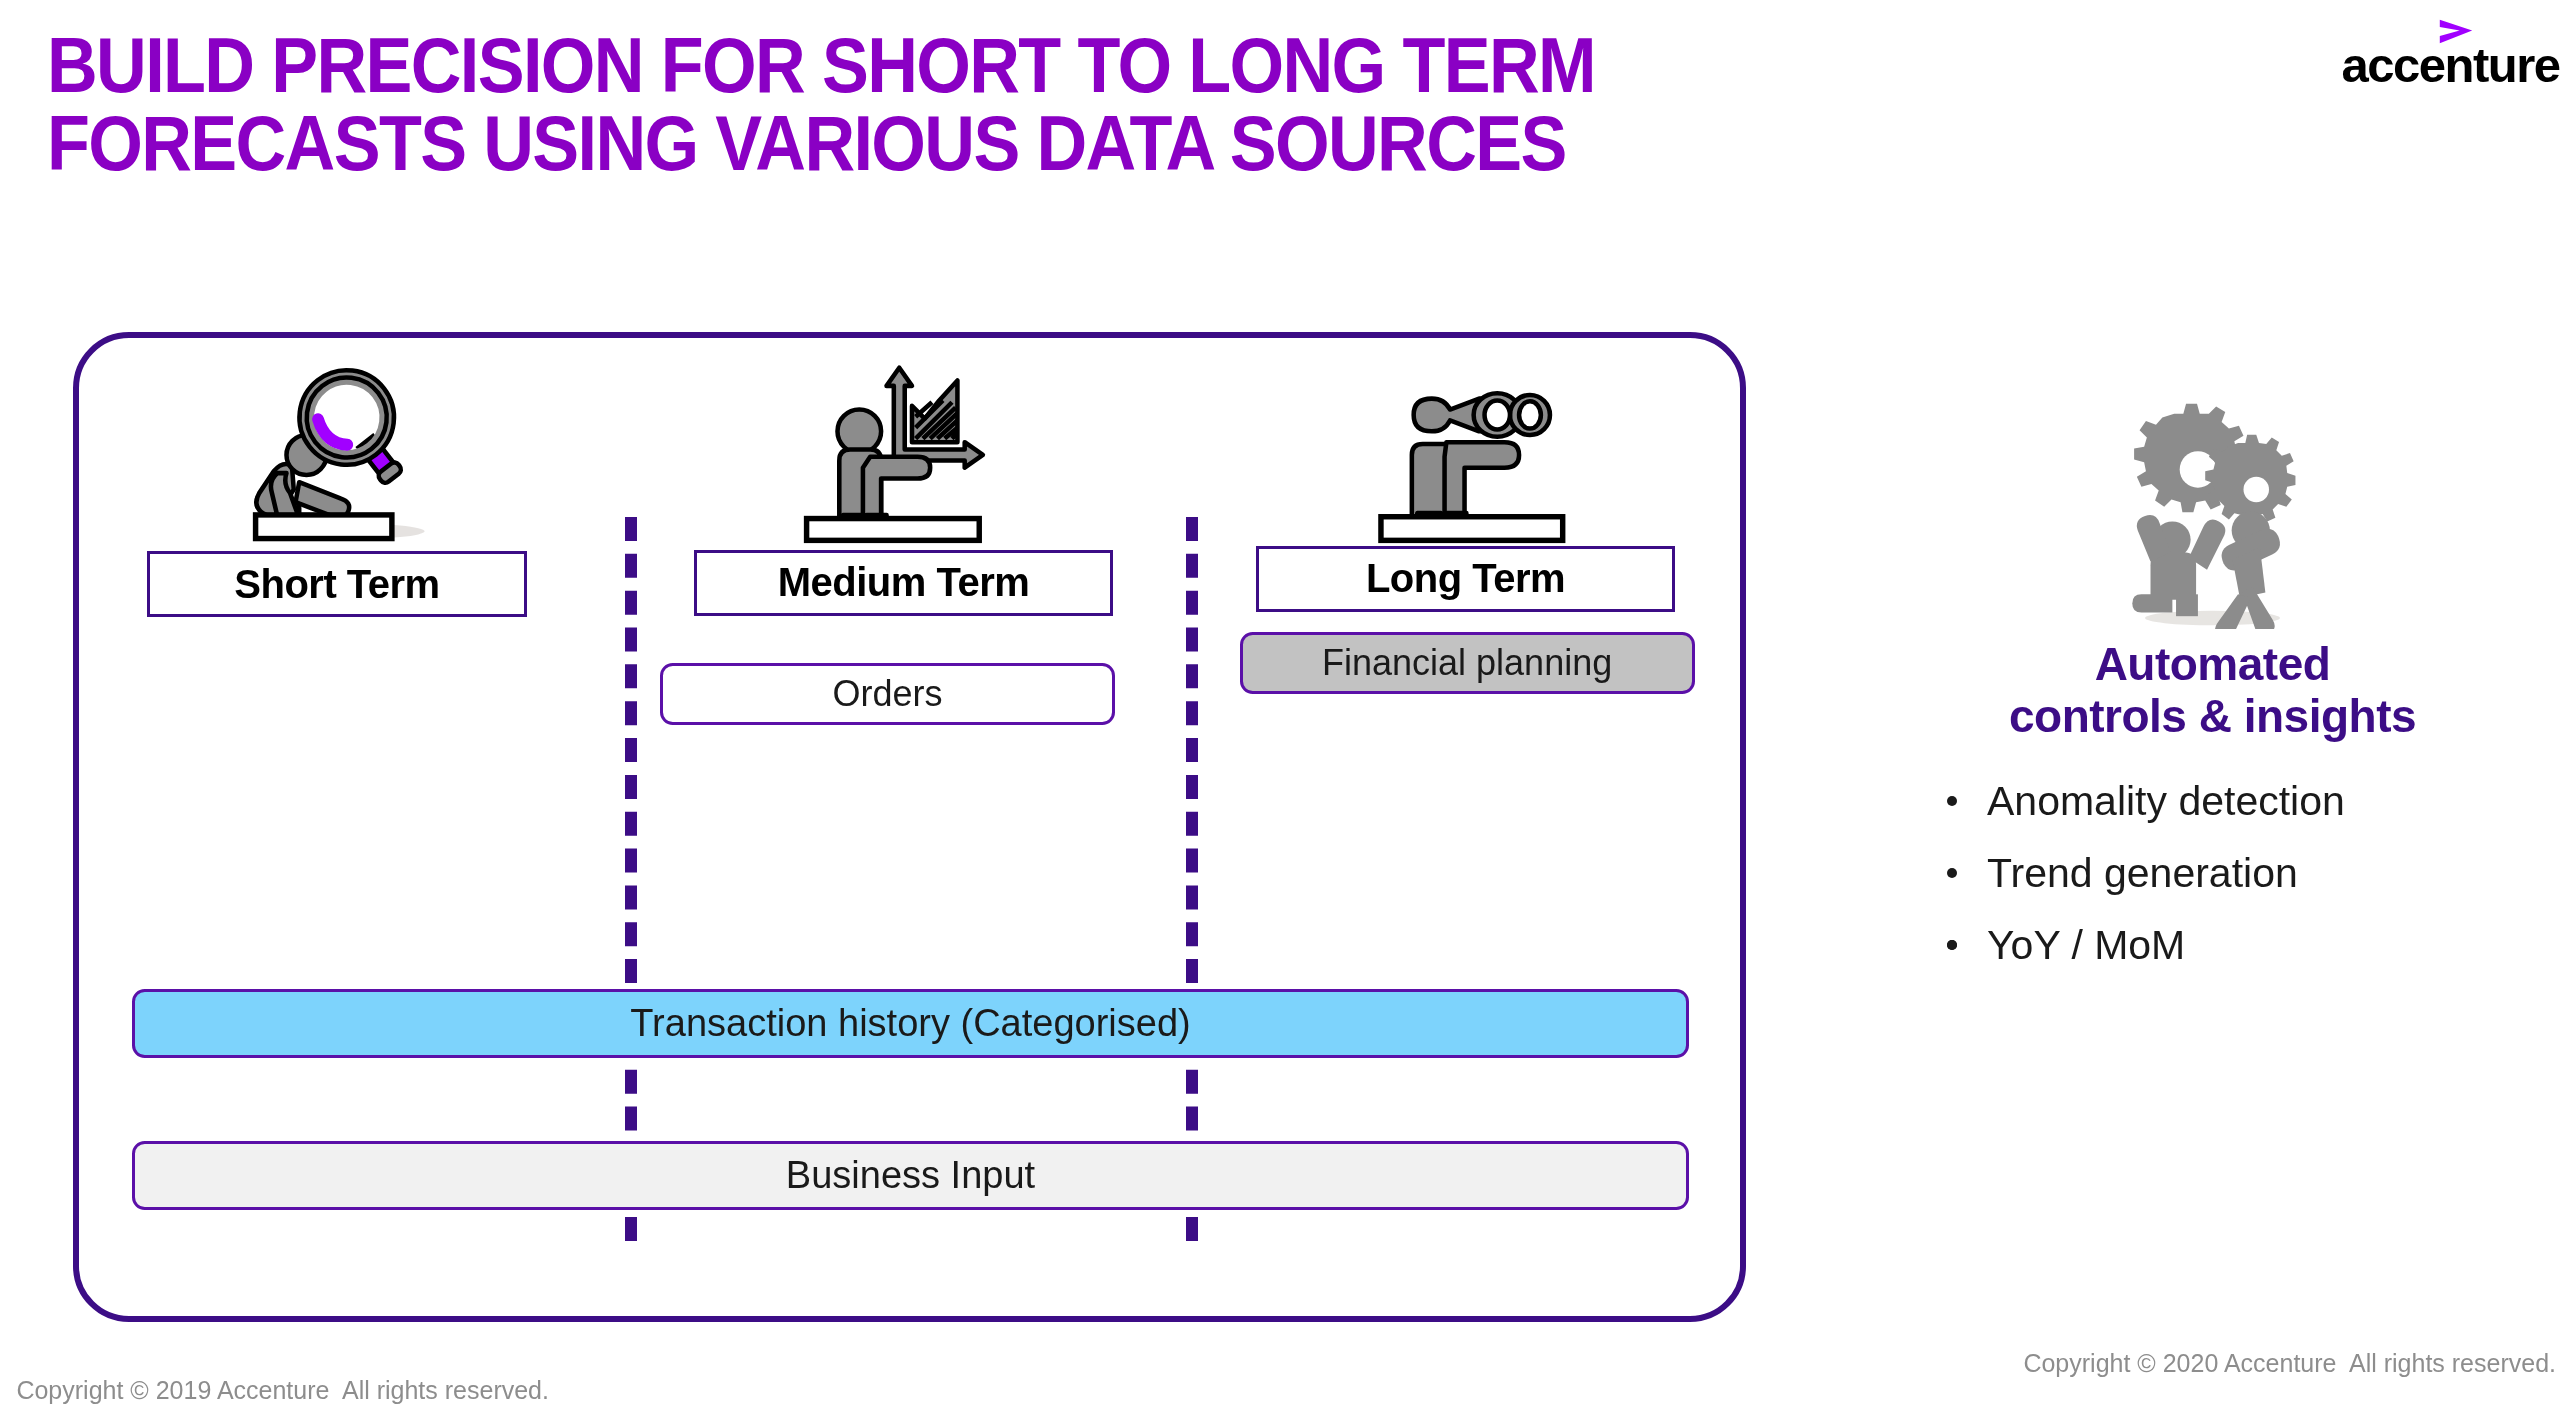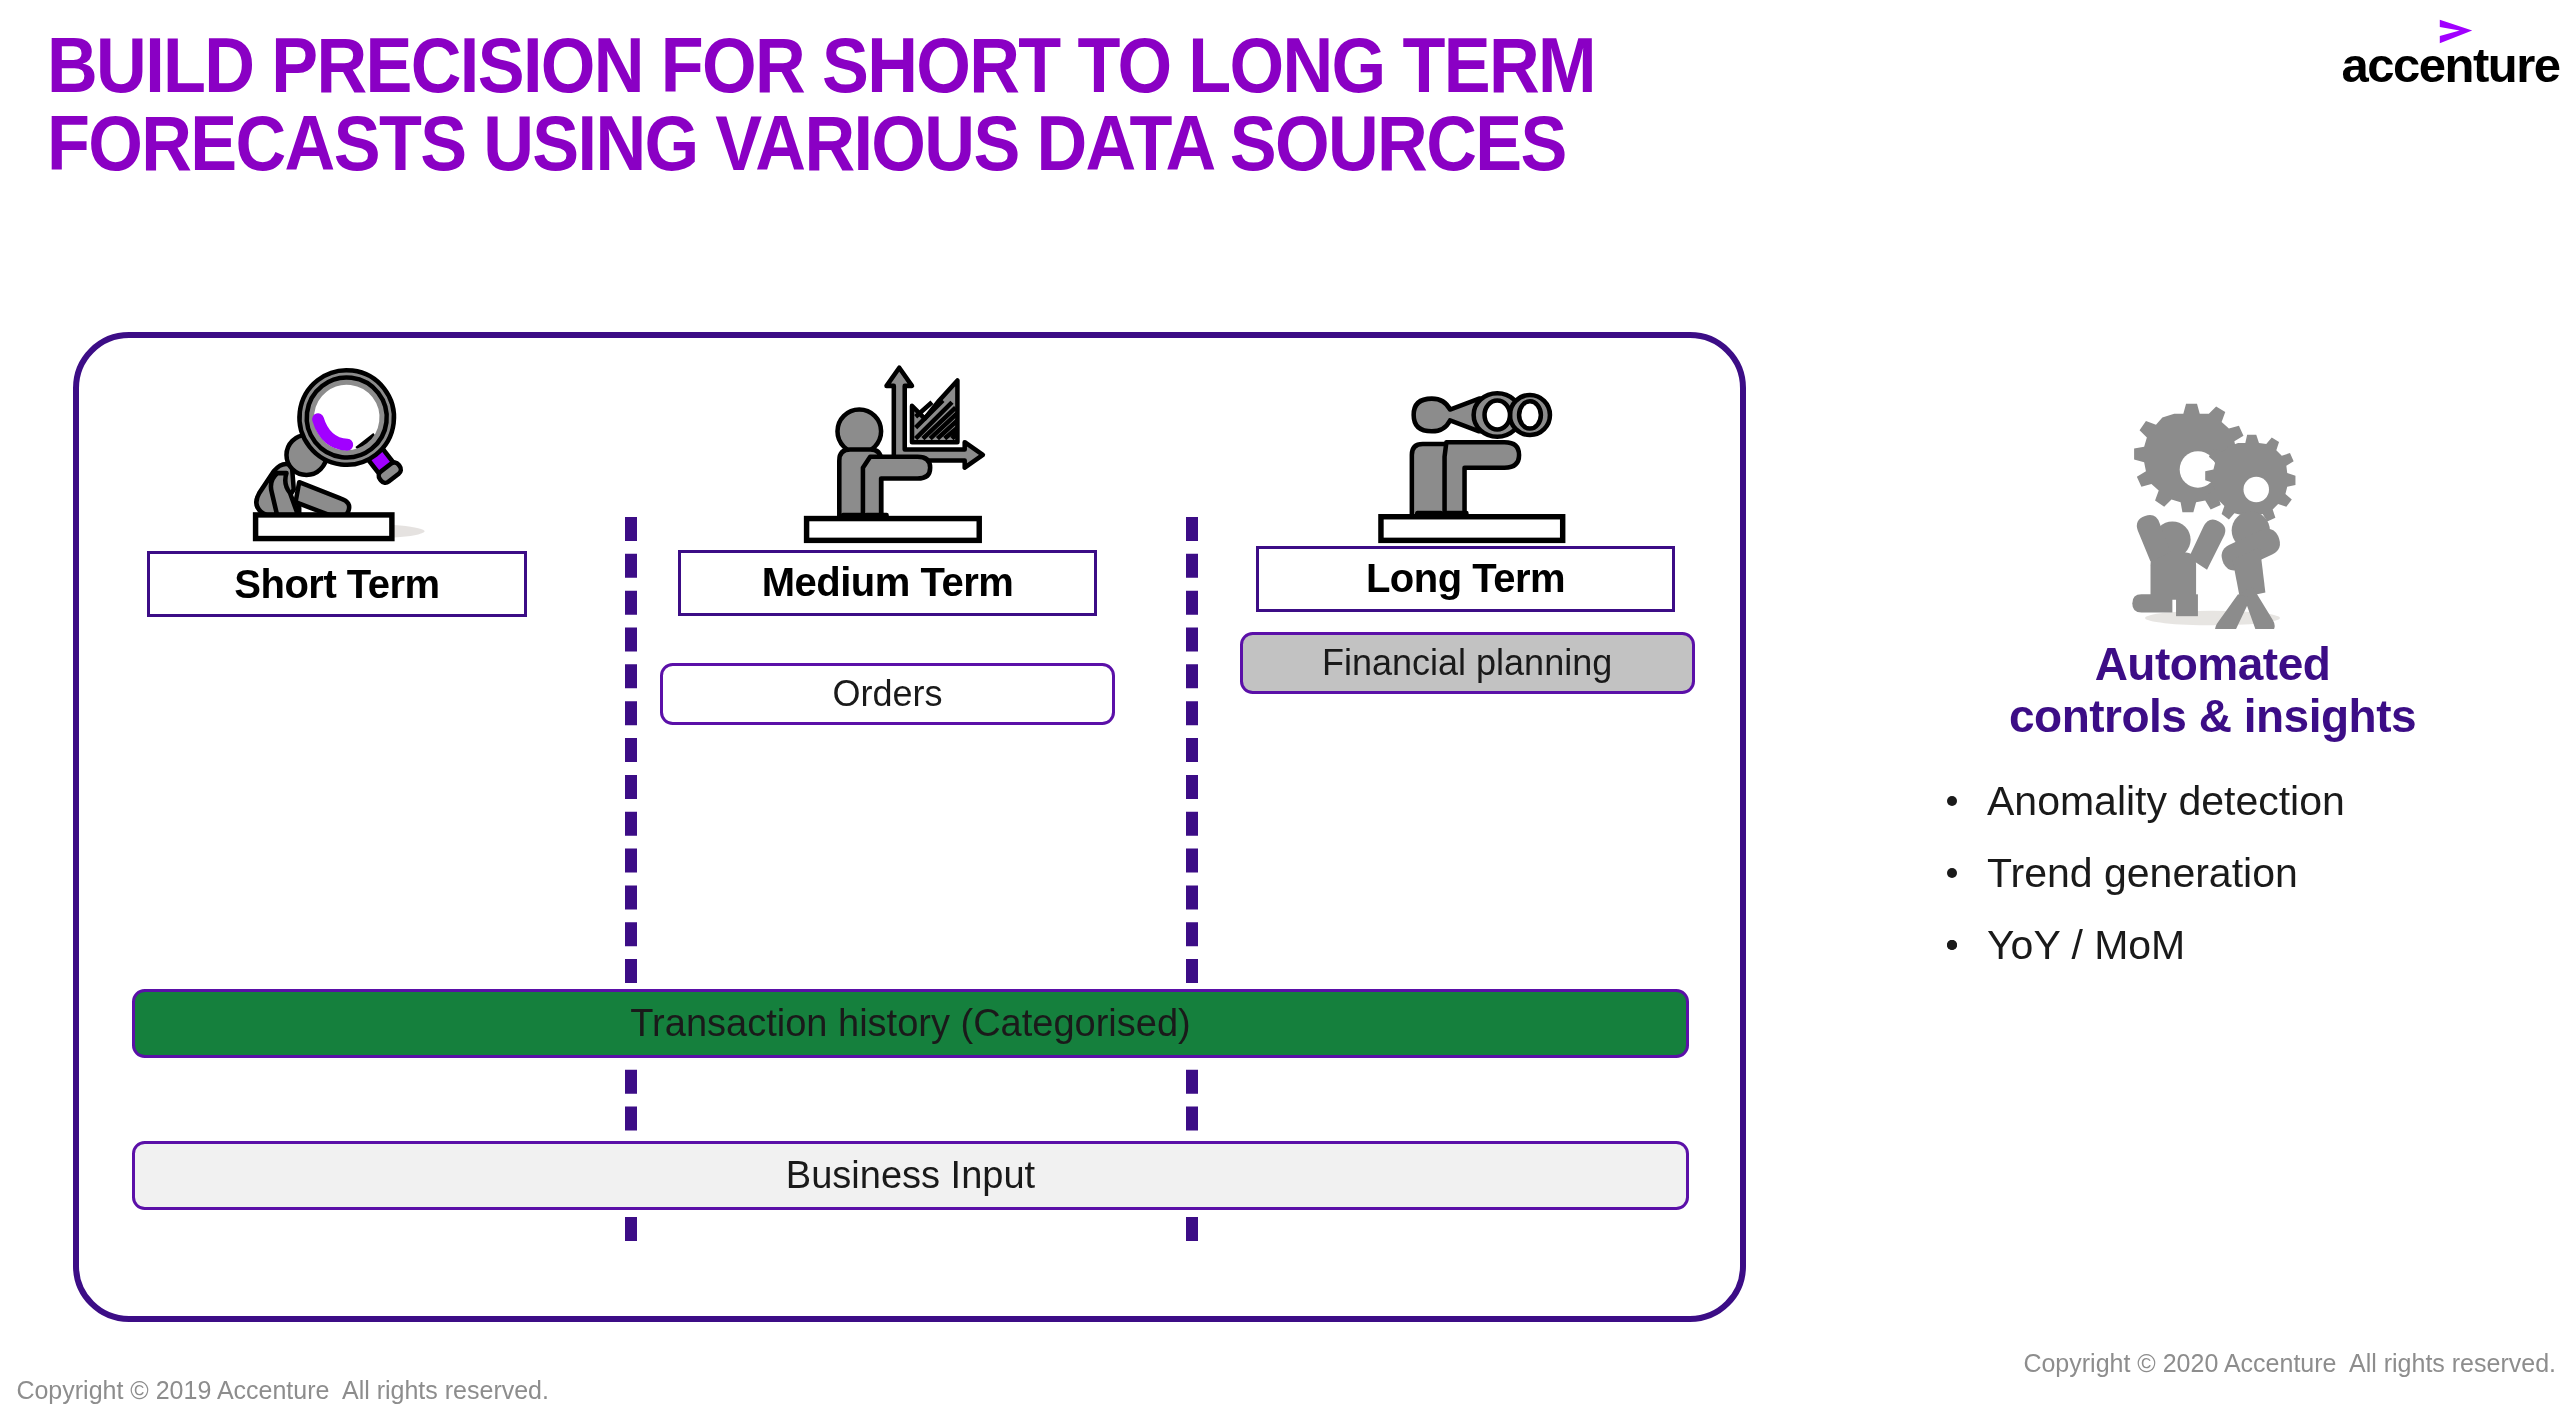--- a/index.html
+++ b/index.html
@@ -113,21 +113,21 @@
     align-items: center;
     justify-content: center;
     font-family: "Liberation Sans", sans-serif;
     font-weight: 700;
     font-size: 40px;
     letter-spacing: -0.5px;
     color: #000000;
     box-sizing: border-box;
   }
   .col.short  .term-box { width: 380px; margin-left: 20px; margin-top: 7.3px; }
-  .col.medium .term-box { width: 419px; margin-left: 0px;  margin-top: 5.5px; }
+  .col.medium .term-box { width: 419px; margin-left: 16px;  margin-top: 5.5px; }
   .col.long   .term-box { width: 419px; margin-left: 0px;  margin-top: 1.8px; }
 
   
   .pill {
     border: 3.6px solid #5b10a8;
     border-radius: 12.7px;
     height: 62px;
     display: flex;
     align-items: center;
     justify-content: center;
@@ -151,21 +151,21 @@
     height: 69px;
     border: 3.6px solid #5b10a8;
     border-radius: 12.7px;
     box-sizing: border-box;
     display: flex;
     align-items: center;
     justify-content: center;
     font-family: "Liberation Sans", sans-serif;
     font-size: 38px;
     color: #1a1a1a;
-    background: #15803d;
+    background: #7dd3fc;
   }
   .wide-bar.transaction { top: 989px; }
   .wide-bar.business    { top: 1141px; background: #f1f1f1; }
 
   
   .right-col {
     position: absolute;
     left: 1912px;
     top: 401px;
     width: 601px;

